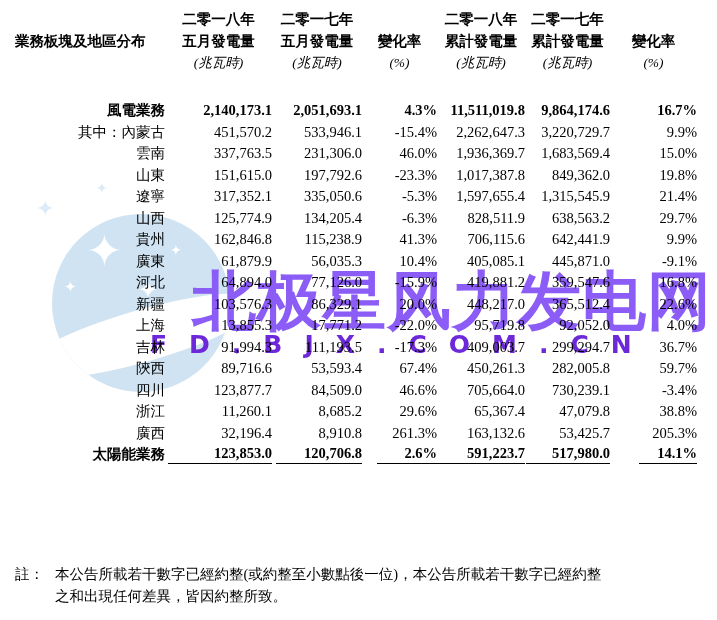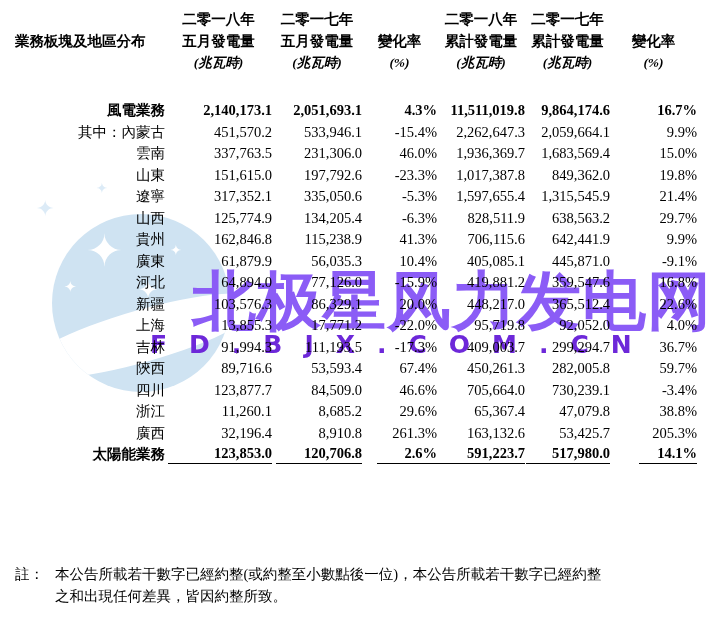--- a/index.html
+++ b/index.html
@@ -26,21 +26,21 @@
            font-family:"DejaVu Sans","Liberation Sans",sans-serif;}
   .wm-domain{position:absolute;left:150px;top:330px;font-size:25px;font-weight:bold;
            color:#6d28d9;letter-spacing:22px;white-space:nowrap;
            font-family:"DejaVu Sans","Liberation Sans",sans-serif;}
   
   table{position:absolute;left:15px;top:8px;width:682px;border-collapse:collapse;z-index:1;
         table-layout:fixed;}
   th,td{padding:0;font-size:14.5px;vertical-align:middle;}
   th{font-weight:bold;vertical-align:top;}
   th .h1,th .h2,th .h3{height:22px;line-height:22px;white-space:nowrap;}
-  th .h3{font-weight:bold;font-style:italic;font-size:13.5px;}
+  th .h3{font-weight:normal;font-style:italic;font-size:13.5px;}
   th.hleft{text-align:left;} th.hnum{text-align:center;}
   tr.head-gap{height:26px;}
   tbody tr{height:21.5px;}
   td.lbl{text-align:right;white-space:nowrap;}
   td.lbl.indent{padding-left:45px;}
   td.num{text-align:right;white-space:nowrap;}
   tr.bold{font-weight:bold;}
   td.num .val{display:inline-block;text-align:right;}
   tr.u1 .val{border-bottom:1.5px solid #000;padding-bottom:1px;}
   tr.u2 .val{border-bottom:4px double #000;padding-bottom:1px;}
@@ -133,21 +133,21 @@
     <td class="num"><span class="val v5">11,511,019.8</span></td>
     <td class="num"><span class="val v6">9,864,174.6</span></td>
     <td class="num"><span class="val v7">16.7%</span></td>
   </tr>
       <tr>
     <td class="lbl"><span class="prefix">其中：</span><span>內蒙古</span></td>
     <td class="num"><span class="val v2">451,570.2</span></td>
     <td class="num"><span class="val v3">533,946.1</span></td>
     <td class="num"><span class="val v4">-15.4%</span></td>
     <td class="num"><span class="val v5">2,262,647.3</span></td>
-    <td class="num"><span class="val v6">2,059,664.1</span></td>
+    <td class="num"><span class="val v6">3,220,729.7</span></td>
     <td class="num"><span class="val v7">9.9%</span></td>
   </tr>
       <tr>
     <td class="lbl indent"><span class="prefix"></span><span>雲南</span></td>
     <td class="num"><span class="val v2">337,763.5</span></td>
     <td class="num"><span class="val v3">231,306.0</span></td>
     <td class="num"><span class="val v4">46.0%</span></td>
     <td class="num"><span class="val v5">1,936,369.7</span></td>
     <td class="num"><span class="val v6">1,683,569.4</span></td>
     <td class="num"><span class="val v7">15.0%</span></td>

